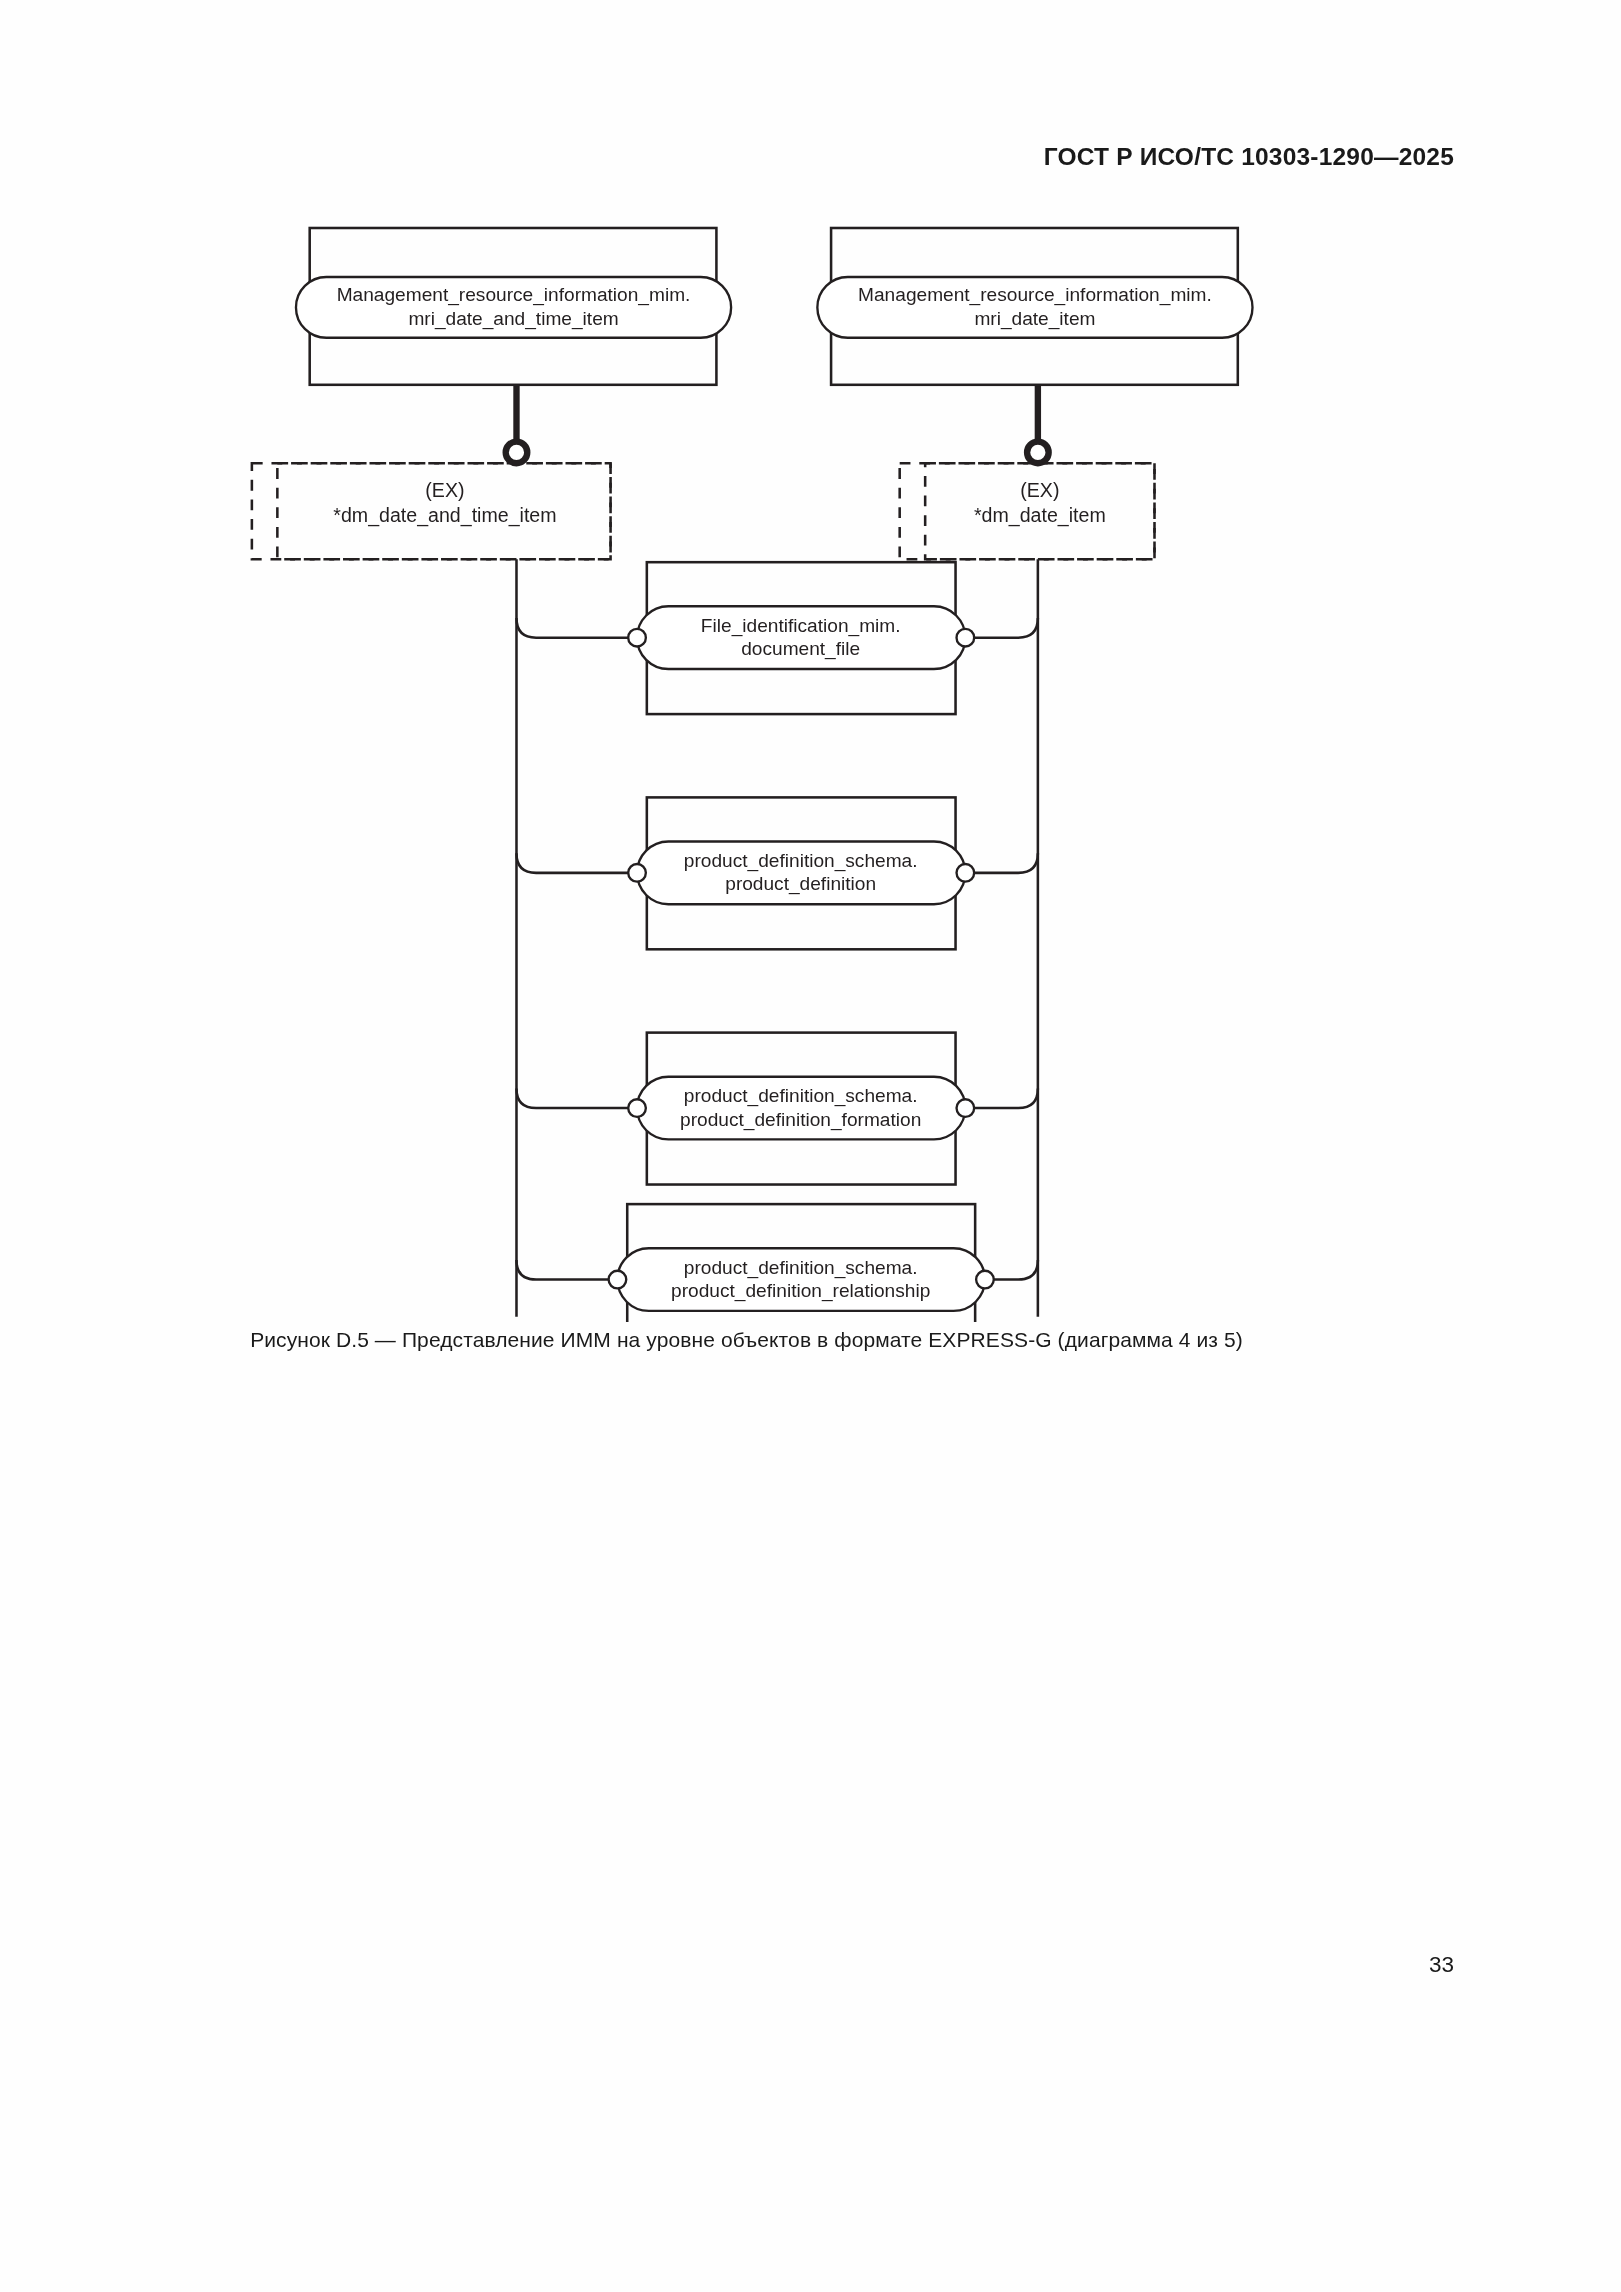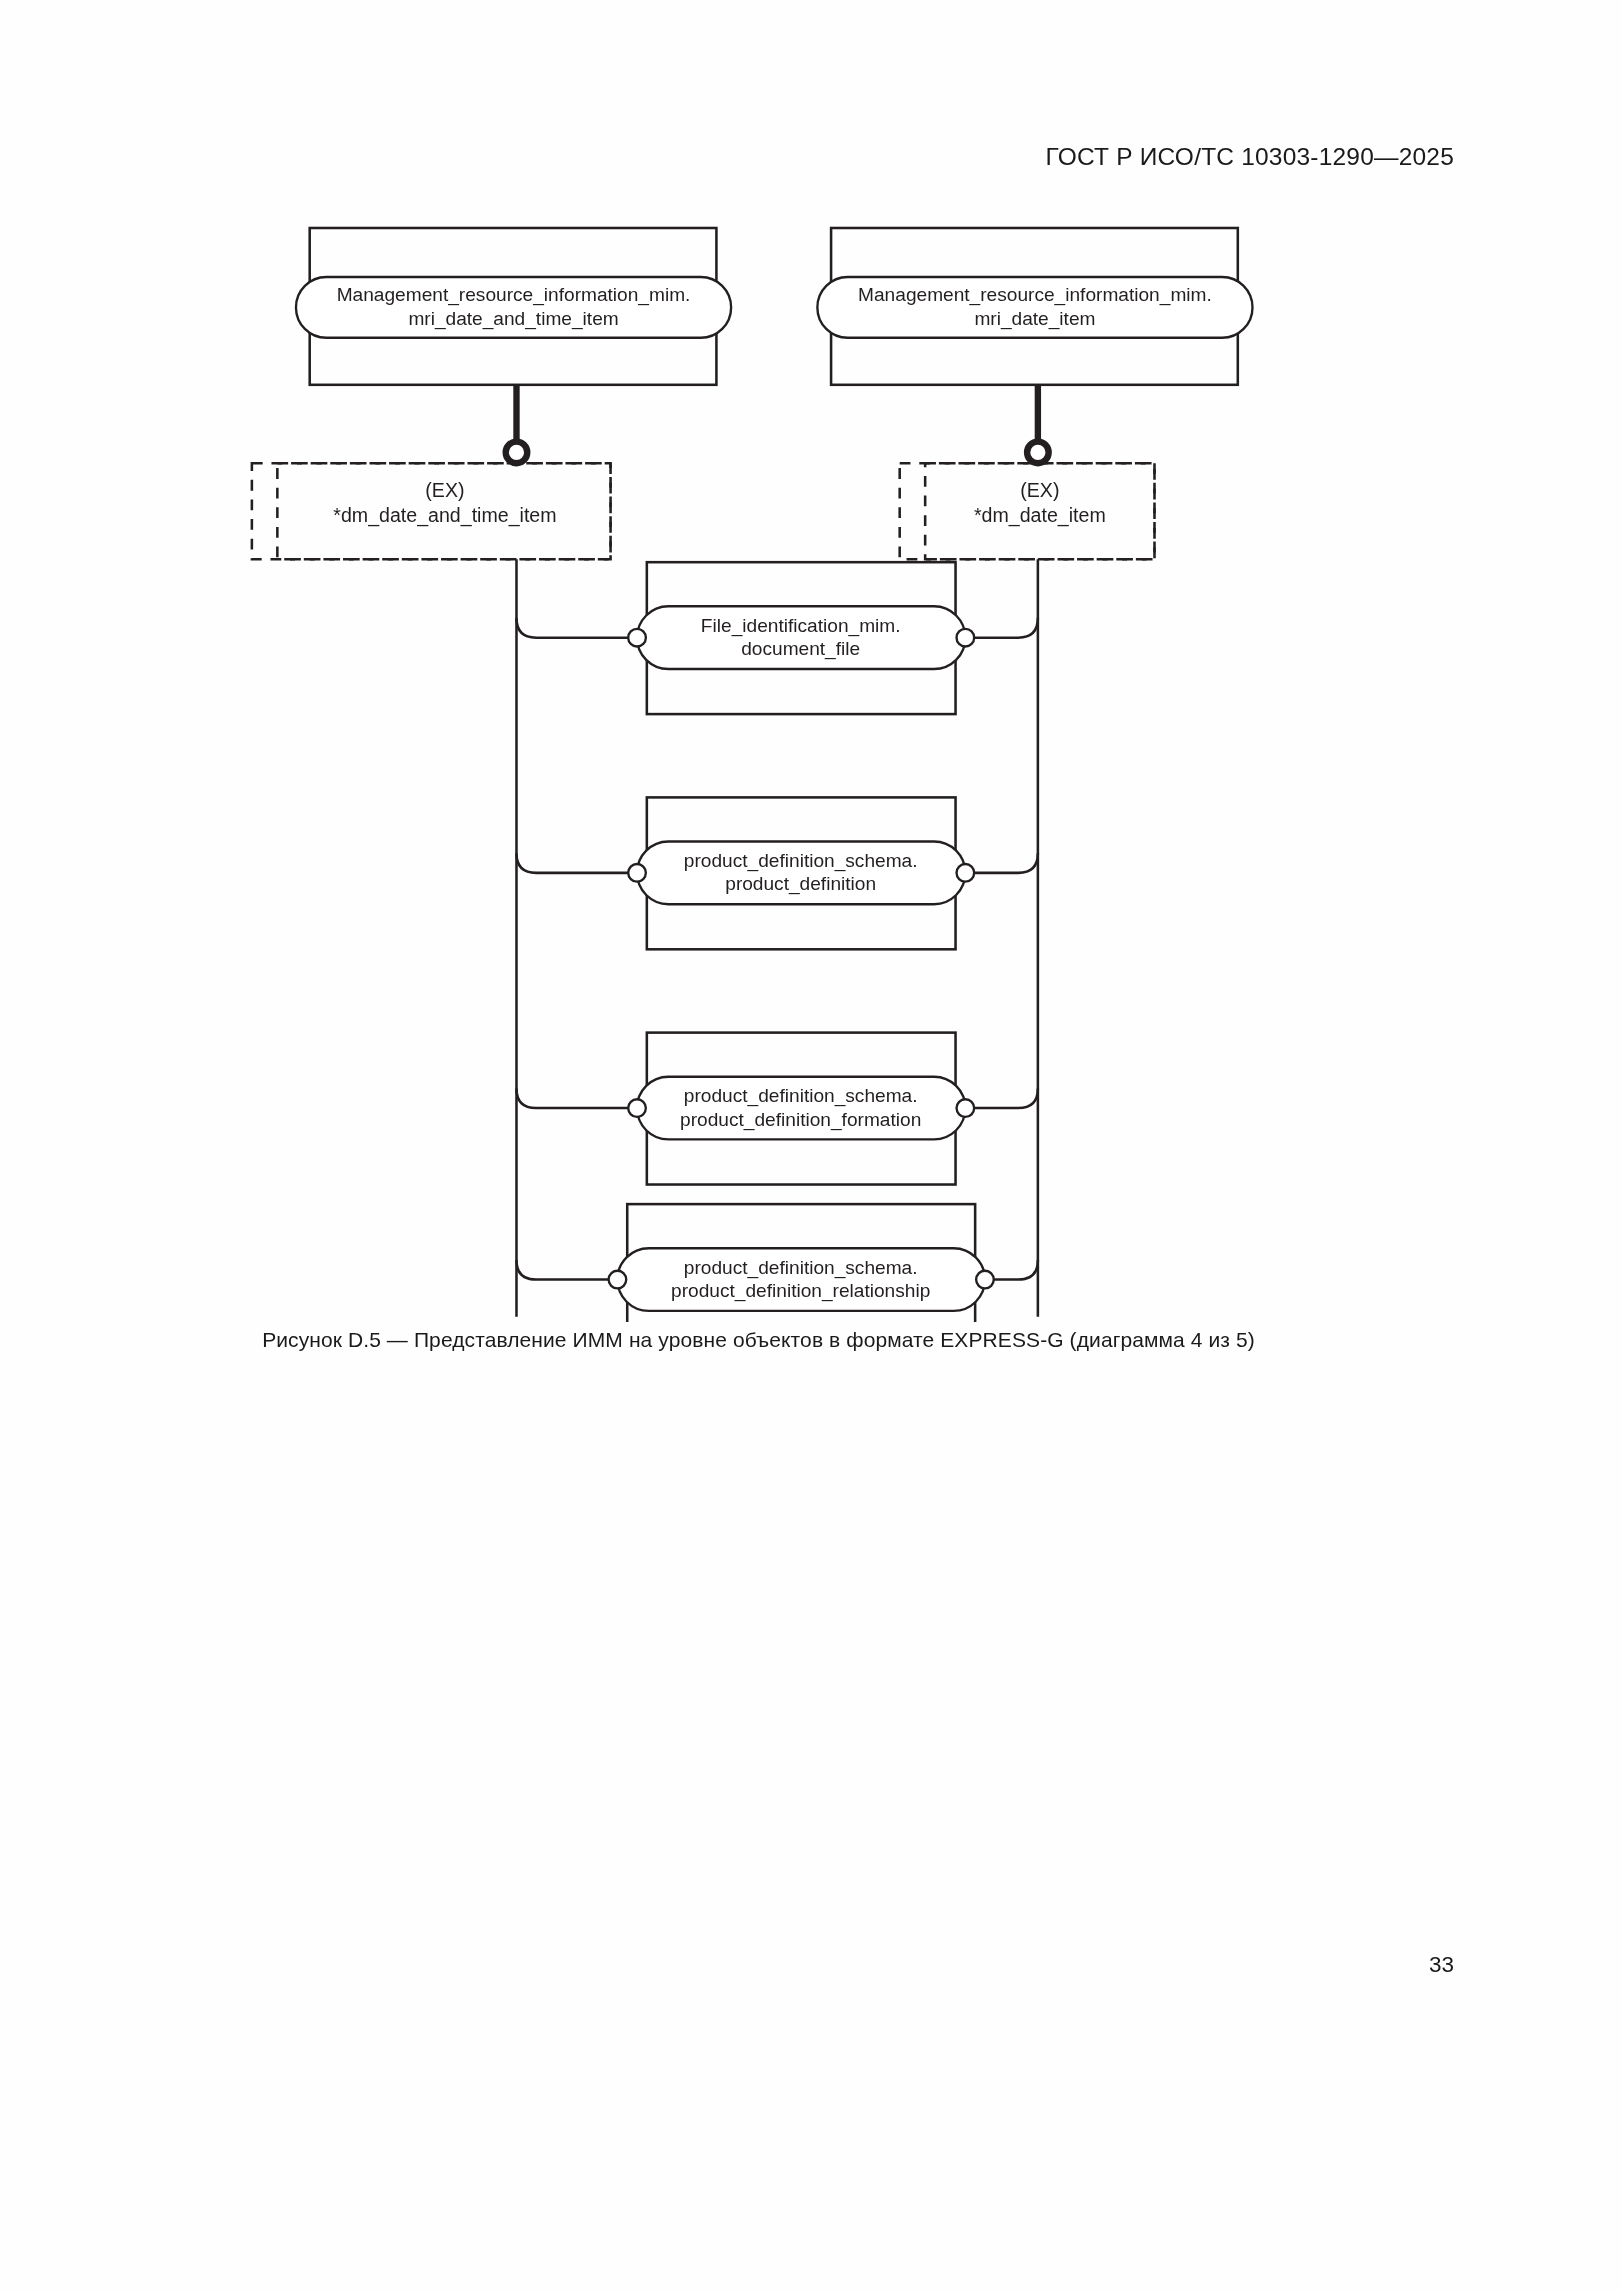--- a/index.html
+++ b/index.html
@@ -18,40 +18,39 @@
   .page {
     position: absolute;
     inset: 0;
     background: #fefefe;
   }
   .header {
     position: absolute;
     top: 143px;
     right: 167px;
     font-size: 24.5px;
-    font-weight: normal;
+    font-weight: bold;
     letter-spacing: 0.2px;
     white-space: nowrap;
   }
   .figure-wrap {
     position: absolute;
     left: 0;
     top: 214px;
     width: 1287px;
     height: 1108px;
   }
   .caption {
     position: absolute;
     top: 1328px;
     left: 0;
     width: 1493px;
     text-align: center;
     font-size: 21px;
     letter-spacing: 0.1px;
-    margin-left: 12px;
   }
   .page-number {
     position: absolute;
     top: 1952px;
     right: 167px;
     font-size: 22.5px;
   }
   svg { display: block; }
   .ent-rect {
     fill: none;

